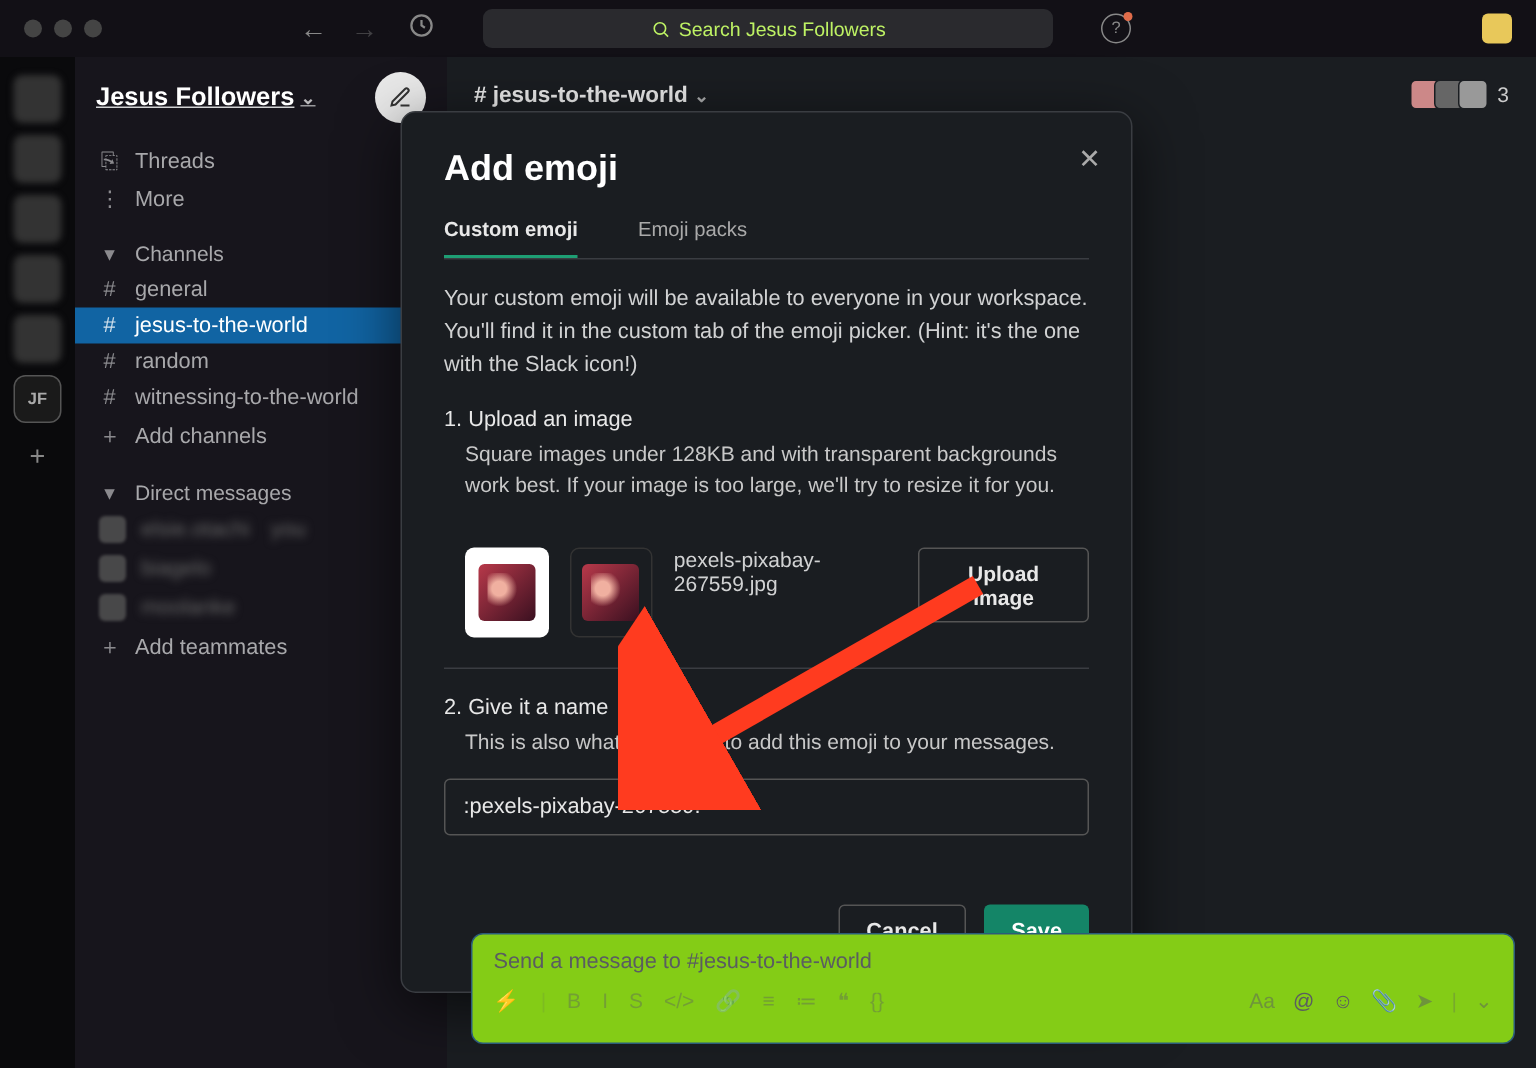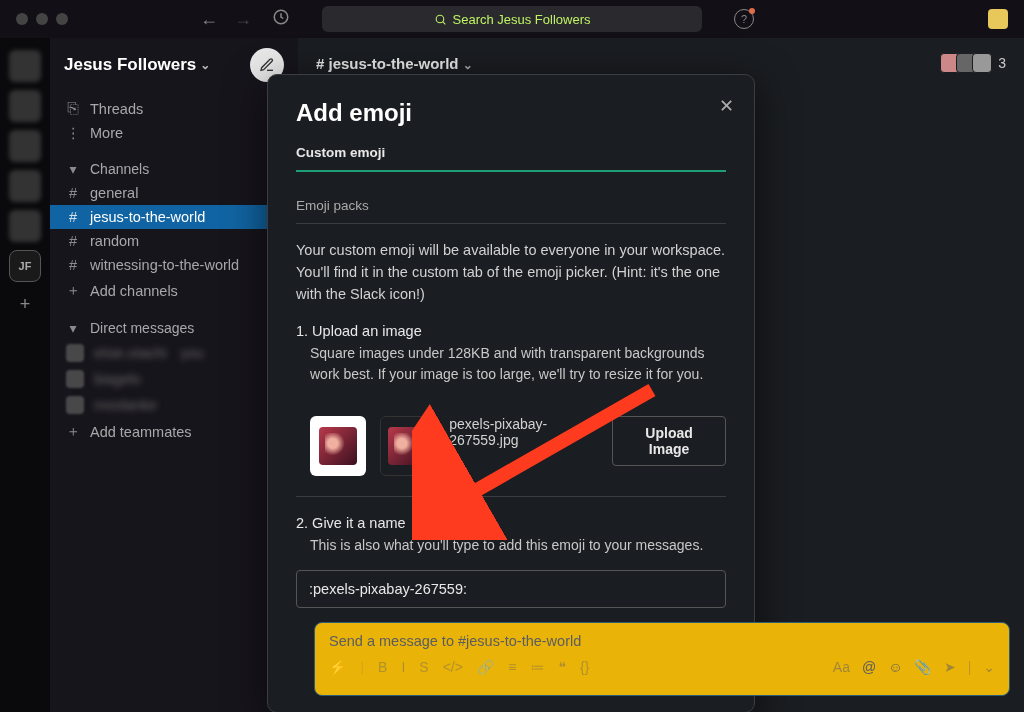--- a/index.html
+++ b/index.html
@@ -17,39 +17,39 @@
 .presence-icon { margin-left: auto; width: 20px; height: 20px; background: #e8c85a; border-radius: 4px; position: relative; }
 
 
 .layout { display: flex; height: calc(712px - 38px); }
 .rail { width: 50px; background: #0a0a0c; display: flex; flex-direction: column; align-items: center; padding-top: 12px; gap: 8px; }
 .rail-item { width: 32px; height: 32px; background: #333; border-radius: 6px; filter: blur(2px); font-weight: bold; }
 .rail-item.jf { background: #1a1a1a; border: 1px solid #555; filter: none; display:flex; align-items:center; justify-content:center; font-size:11px; color:#aaa; border-radius:8px; }
 .rail-plus { color: #888; font-size: 18px; margin-top: 4px; }
 
 .sidebar { width: 248px; background: #17151c; display: flex; flex-direction: column; font-size: 14px; }
-.ws-header { display: flex; align-items: center; justify-content: space-between; padding: 10px 14px 14px 14px; }
+.ws-header { display: flex; align-items: center; justify-content: space-between; padding: 10px 14px 14px 14px; text-decoration: underline; }
 .ws-name { color: #fff; font-weight: 800; font-size: 17px; display:flex; align-items:center; gap:4px;}
 .compose-btn { width: 34px; height: 34px; background: #e8e8e8; border-radius: 50%; display:flex; align-items:center; justify-content:center; color:#333; }
 .sb-row { display: flex; align-items: center; gap: 10px; padding: 4px 16px; color: #a8a8ab; font-size: 14.5px; cursor: pointer; }
 .sb-row.section { margin-top: 12px; font-size: 14px; color:#a8a8ab;}
 .sb-row.active { background: #1164a3; color: #fff; }
 .sb-row .prefix { width: 14px; display:inline-block; text-align:center; opacity:0.8;}
 .sb-dm .prefix { width:18px; height:18px; background:#555; border-radius:4px; filter:blur(1px);}
 .sb-row.blurred span.label { filter: blur(3px); color:#666;}
 
 .main { flex: 1; background: #1a1d21; display: flex; flex-direction: column; }
 .channel-header { height: 50px; display: flex; align-items: center; padding: 0 18px; color: #e8e8e8; font-weight: 700; font-size: 15px; justify-content: space-between; }
 .channel-header .right { display:flex; align-items:center; gap:6px; color:#ccc; font-weight:400; font-size:14px;}
 .avatars-stack { display:flex; }
 .avatars-stack span { width:20px; height:20px; border-radius:4px; margin-left:-4px; background:#888; border:1px solid #1a1d21;}
 .modal { position: absolute; left: 267px; top: 74px; width: 488px; background: #1a1d21; border: 1px solid #3a3d42; border-radius: 10px; padding: 24px 28px 22px 28px; color: #d1d2d3; box-shadow: 0 10px 40px rgba(0,0,0,0.6); }
 .modal h1 { color: #fff; font-size: 24px; font-weight: 800; margin-bottom: 18px; }
 .close-x { position: absolute; top: 20px; right: 20px; color: #aaa; font-size: 18px; cursor:pointer; }
-.tabs { display: flex; gap: 26px; border-bottom: 1px solid #3a3d42; margin-bottom: 16px; font-size: 13.5px; flex-direction: column; }
+.tabs { display: flex; gap: 40px; border-bottom: 1px solid #3a3d42; margin-bottom: 16px; font-size: 13.5px; }
 .tab { padding-bottom: 10px; color: #aaa; cursor:pointer; }
 .tab.active { color: #e8e8e8; border-bottom: 2px solid #1e9e74; font-weight:600; }
 .intro { font-size: 14.5px; line-height: 1.5; color: #d1d2d3; margin-bottom: 18px; }
 .step-title { font-weight: 400; color: #e8e8e8; font-size: 14.5px; margin-bottom: 4px; }
 .step-desc { font-size: 14px; color: #c8c8c8; margin-left: 14px; margin-bottom: 31px; line-height:1.5;}
 .upload-row { display: flex; gap: 14px; align-items: flex-start; margin-left: 14px; margin-bottom: 20px; }
 .thumb { width: 60px; height: 60px; border-radius: 6px; display:flex; align-items:center; justify-content:center; }
 .thumb.light { background: #fff; }
 .thumb.dark { background: #1a1d21; border:1px solid #333; }
 .thumb-inner { width: 38px; height: 38px; background: linear-gradient(135deg,#b8394a,#3a1020); border-radius:4px; position:relative; overflow:hidden; }
@@ -61,21 +61,21 @@
 .name-input { width: 100%; padding: 10px 12px; background: transparent; border: 1px solid #555; border-radius: 4px; color: #e8e8e8; font-size: 14.5px; margin-top: 10px; }
 .modal-actions { display: flex; gap: 12px; justify-content: flex-end; margin-top: 46px; }
 .btn { padding: 9px 18px; border-radius: 4px; font-size: 14.5px; font-weight: 700; cursor: pointer; border: none; }
 .btn-cancel { background: transparent; border: 1px solid #555; color: #e8e8e8; }
 .btn-save { background: #148567; color: #fff; }
 
 
 .arrow { position: absolute; pointer-events: none; }
 
 
-.composer { position: absolute; left: 314px; right: 14px; bottom: 16px; height: 74px; border: 1px solid #2b5c7a; border-radius: 8px; background: #eab308; padding: 10px 14px; }
+.composer { position: absolute; left: 314px; right: 14px; bottom: 16px; height: 74px; border: 1px solid #2b5c7a; border-radius: 8px; background: #84cc16; padding: 10px 14px; }
 .composer-placeholder { color: #5a5d61; font-size: 14.5px; filter:blur(0.3px);}
 .composer-toolbar { display:flex; gap:14px; margin-top:10px; color:#5a5d61; font-size:14px; align-items:center;}
 .composer-toolbar .right{ margin-left:auto; display:flex; gap:12px; align-items:center;}
 </style>
 </head>
 <body>
 
 <div class="topbar">
   <div class="traffic-lights">
     <span></span>

